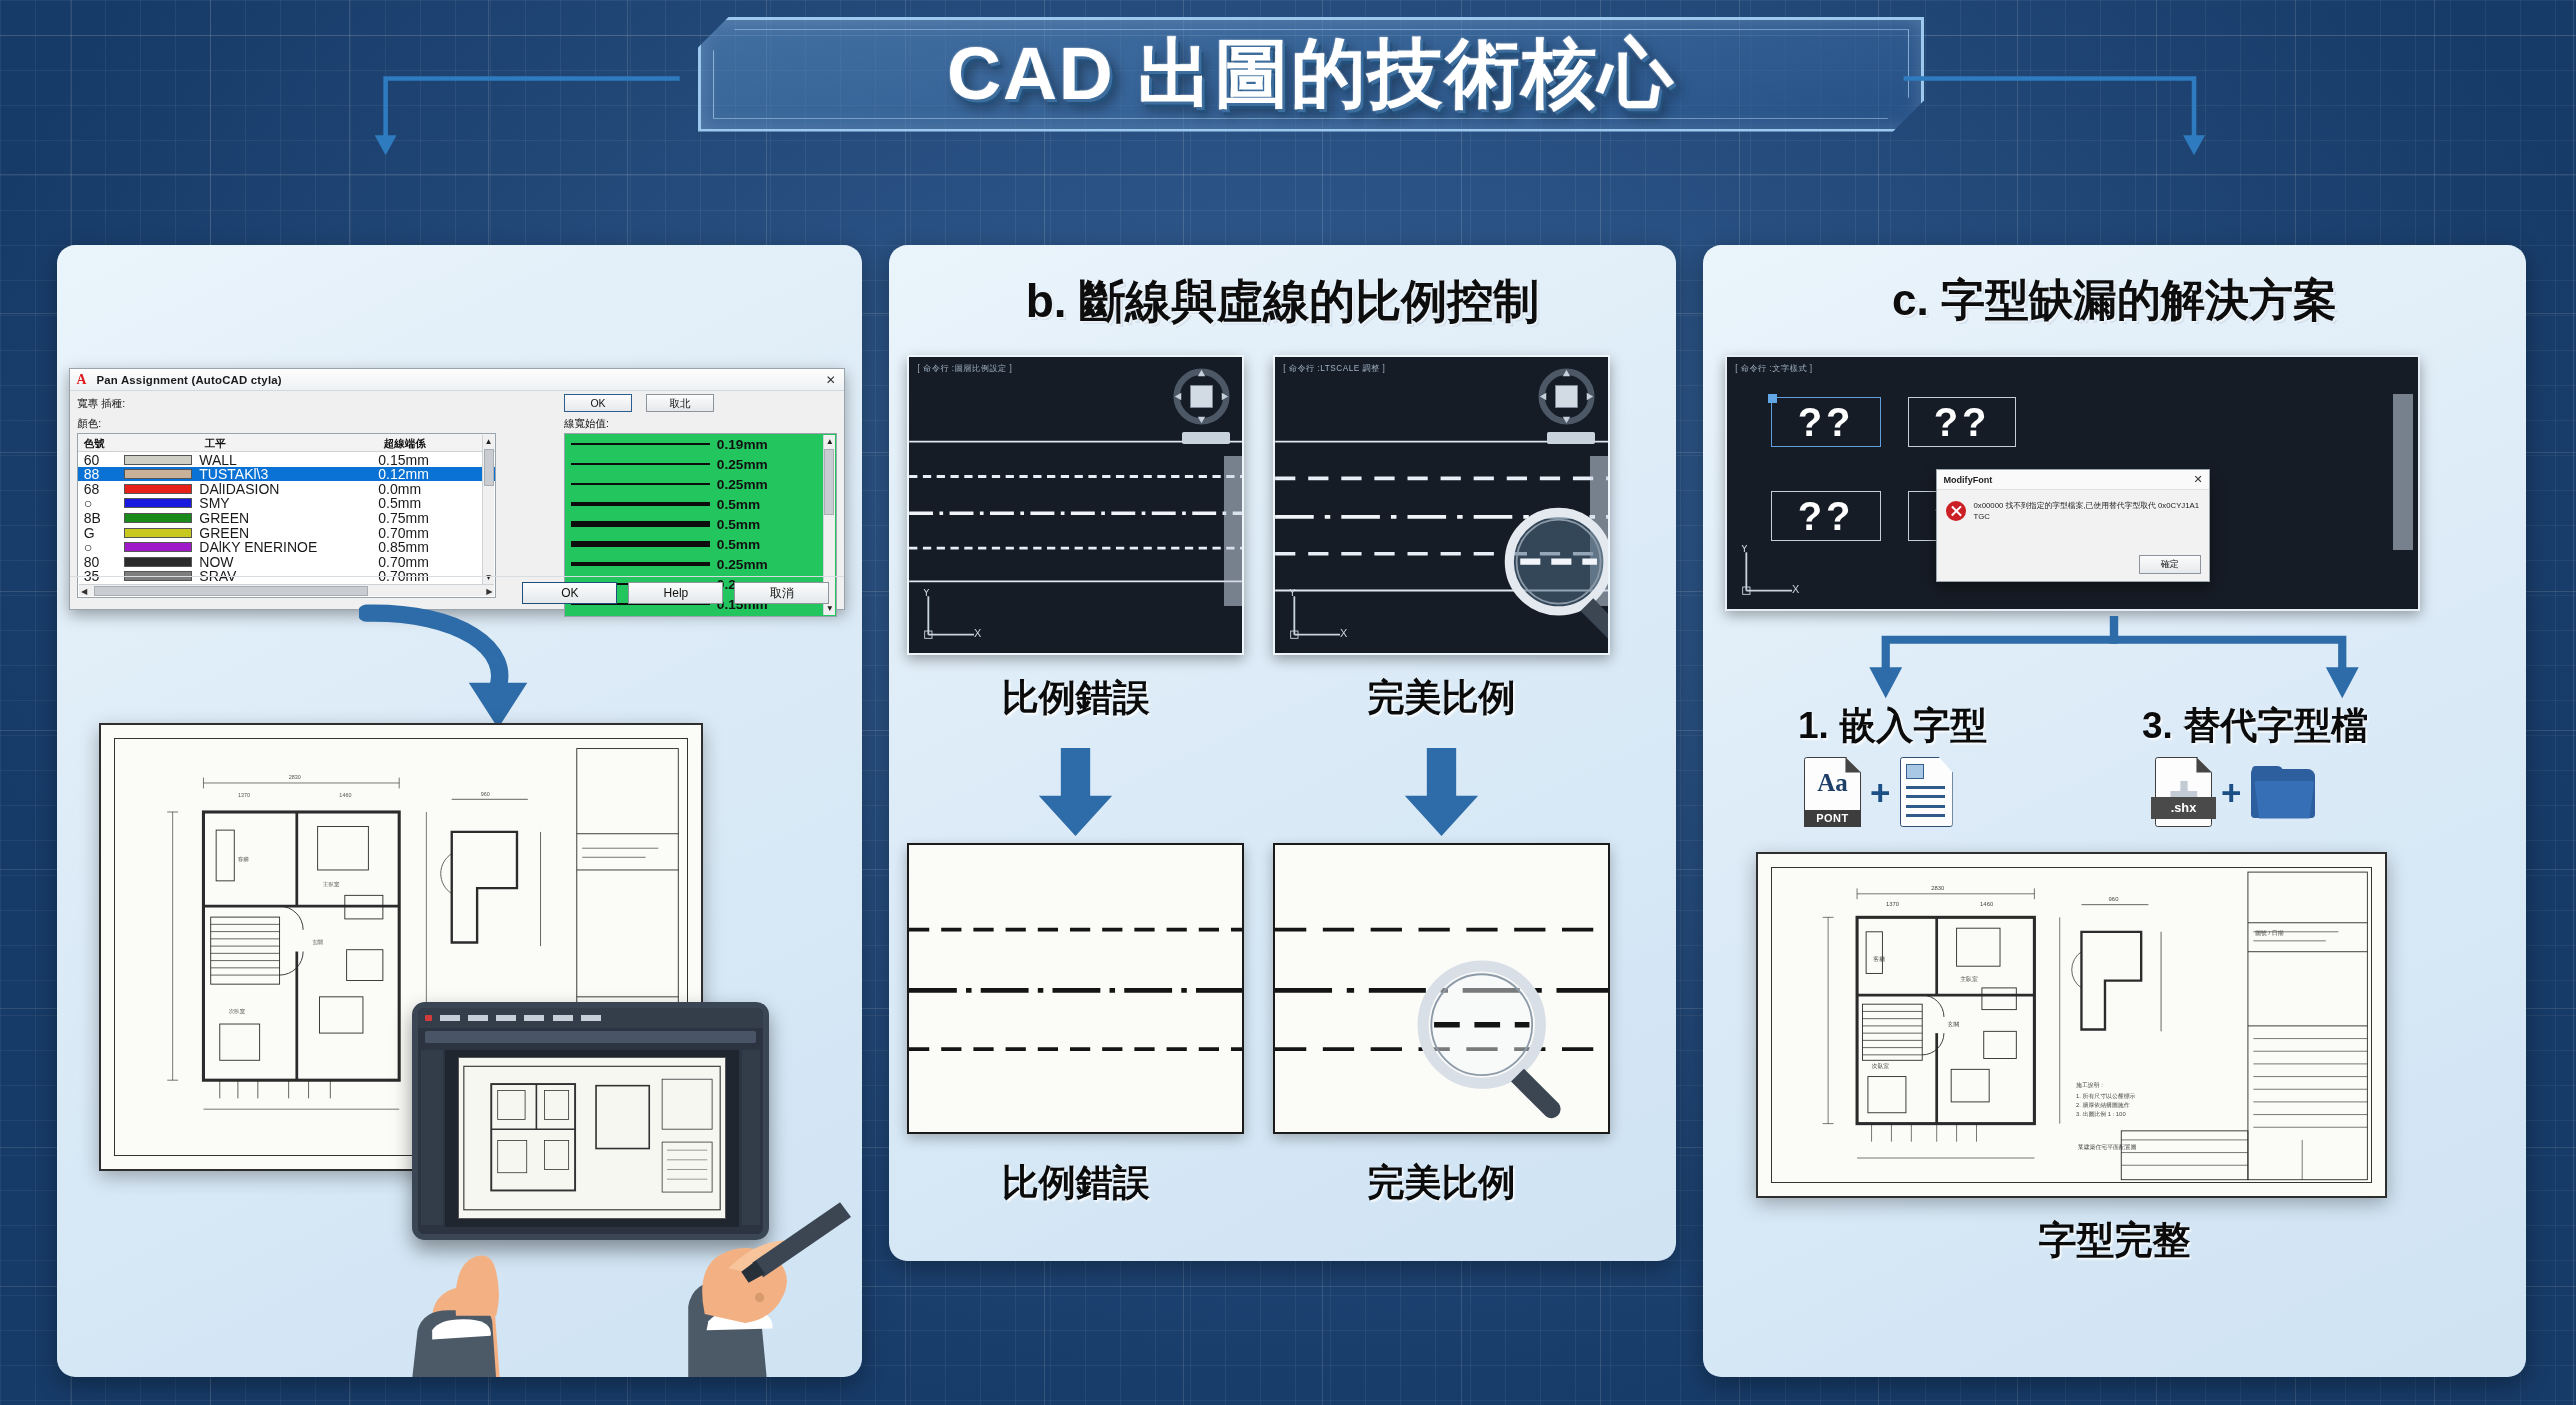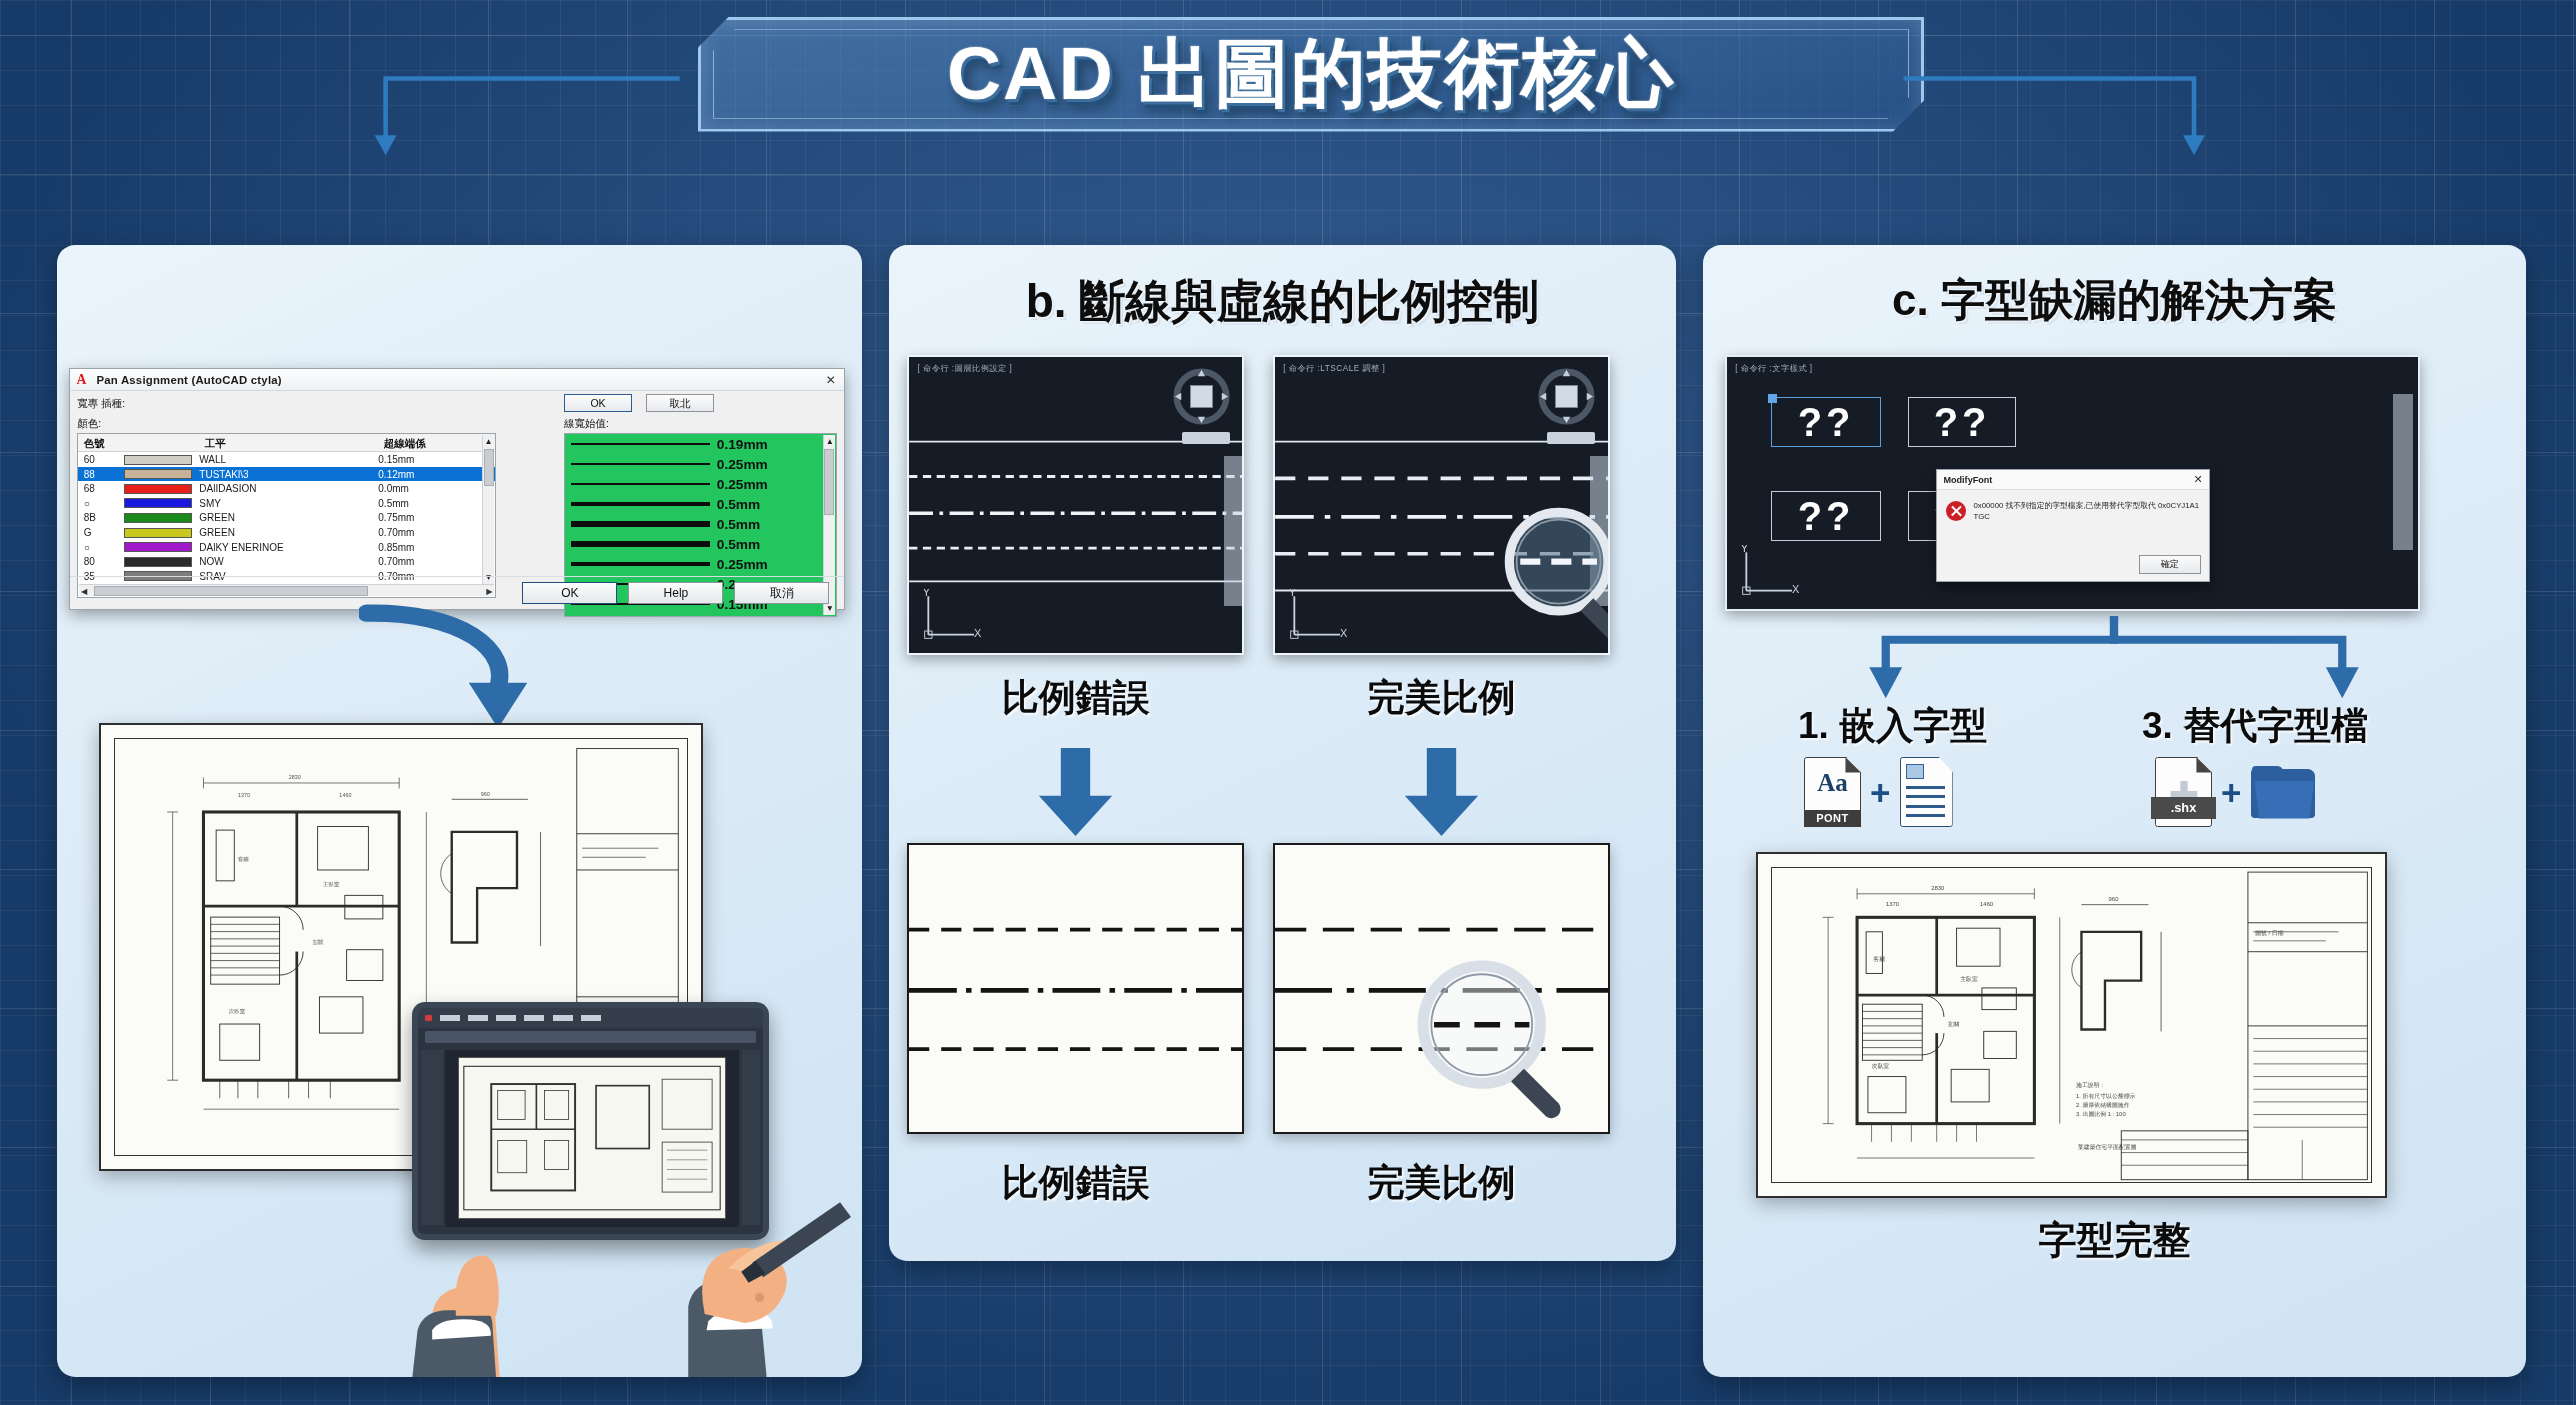--- a/index.html
+++ b/index.html
@@ -114,21 +114,21 @@
   #tbl-head{
     display:flex; height:18.3px; background:#f3f3f3; border-bottom:0.9px solid #cdd2d7;
     font-size:10.5px; font-weight:bold;
   }
   #tbl-head span{ padding-left:5.5px; line-height:18.3px; }
   .col-n { width:42px; }
   .col-sw{ width:79px; }
   .col-nm{ width:179px; }
   .col-lw{ flex:1; }
   #tbl-rows{ height:calc(100% - 18.3px); overflow:hidden; }
-  .trow{ display:flex; height:14.6px; align-items:center; font-size:10px; color:#1a1a1a; }
+  .trow{ display:flex; height:14.6px; align-items:center; font-size:14px; color:#1a1a1a; }
   .trow.sel{ background:#0a72d4; color:#fff; }
   .trow .tn{ width:42px; padding-left:5.5px; }
   .trow .tsw{ width:79px; padding-left:3.7px; }
   .trow .tsw i{
     display:block; width:68px; height:10px; border:0.9px solid #555;
     background-image: linear-gradient(rgba(255,255,255,.55), rgba(0,0,0,.18));
   }
   .trow .tnm{ width:179px; }
   .trow .tlw{ flex:1; }
   #tbl-vscroll{

